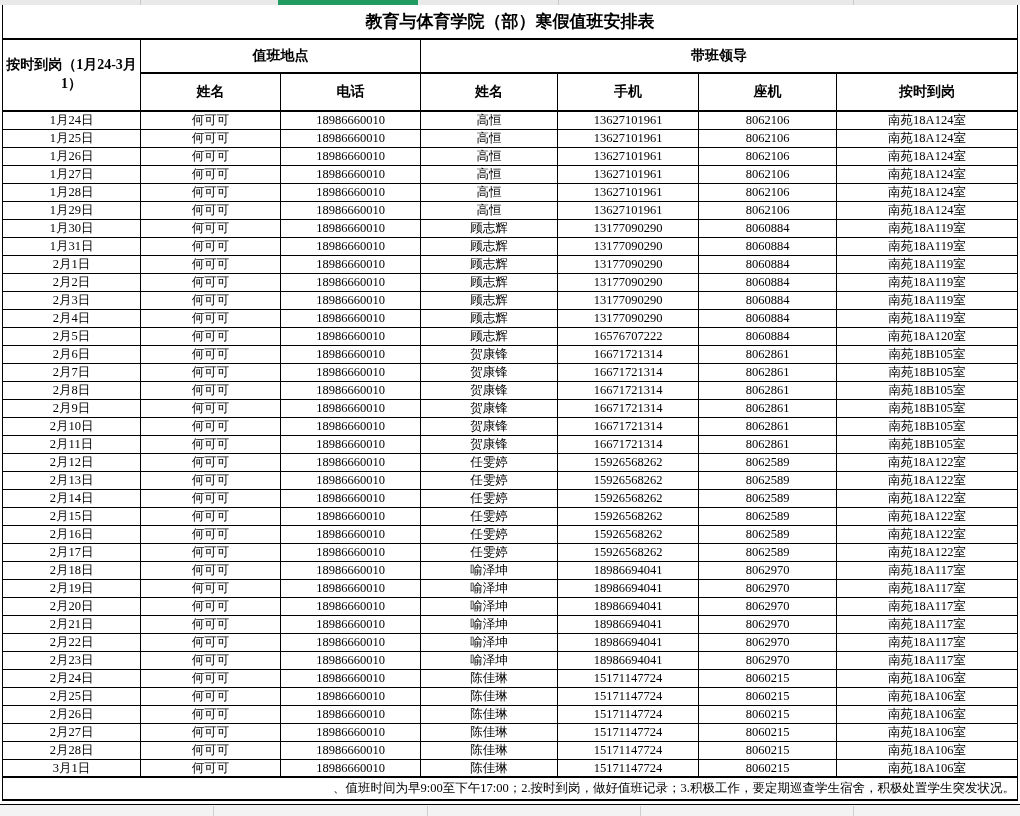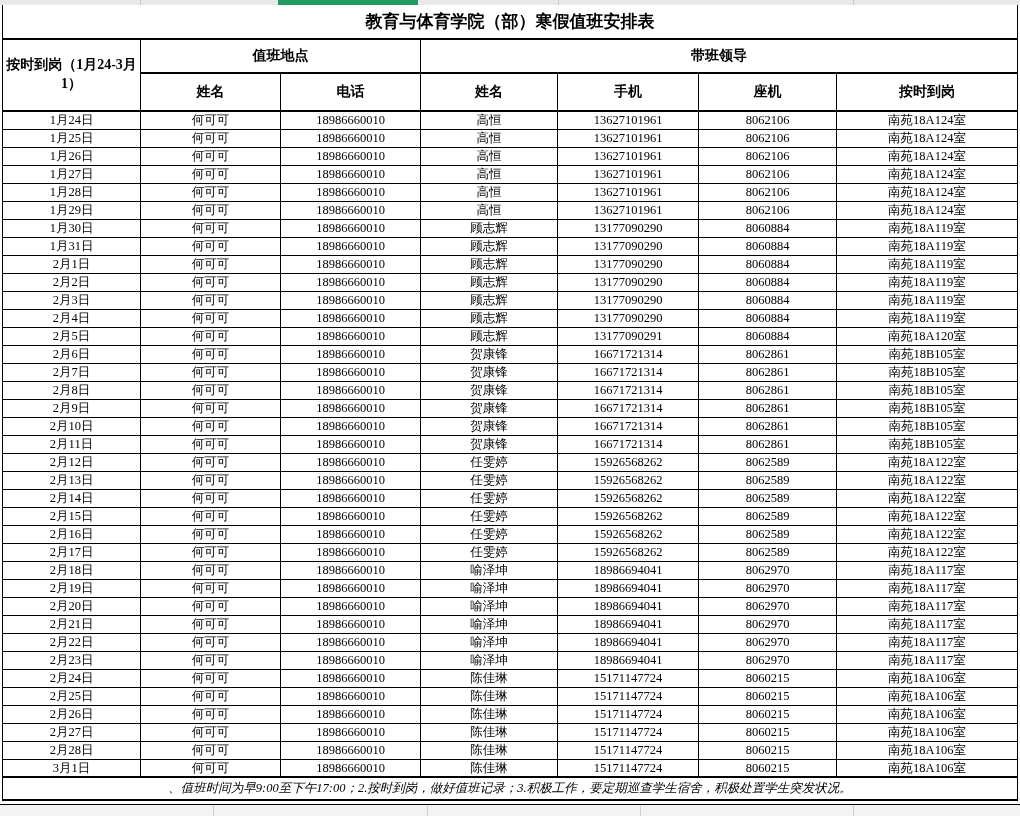--- a/index.html
+++ b/index.html
@@ -19,21 +19,21 @@
         padding:0 2px;text-align:center;vertical-align:middle;overflow:hidden;
         font-weight:normal;}
   tr.title-row td{height:33px;font-size:17px;font-weight:bold;border-top:none;}
   tr.group-row th,tr.sub-row th{font-size:14px;font-weight:bold;}
   tr.group-row th{height:32px;}
   tr.sub-row th{height:36px;}
   th.time-head{font-size:14px;font-weight:bold;line-height:1.35;white-space:normal;}
   tr.data-row{height:18px;}
   tr.data-row td{font-size:12.5px;line-height:1;white-space:nowrap;border-top-width:1px;border-bottom-width:1px;}
   tr.data-row + tr.data-row td{border-top-width:1px;}
-  tr.note-row td{height:21px;text-align:center;font-size:12.5px;border-bottom-width:2px;white-space:nowrap;font-style:italic;}
+  tr.note-row td{height:21px;text-align:right;font-size:12.5px;border-bottom-width:2px;white-space:nowrap;}
   
   tr.data-row td{border-bottom:1.5px solid #000;}
 
   
   #bottom-strip{position:absolute;left:0;top:804px;width:1020px;height:12px;background:#f3f3f3;border-top:1px solid #000;}
   #bottom-strip .vline{position:absolute;top:1px;width:1px;height:11px;background:#cfcfcf;}
 </style>
 </head>
 <body>
 
@@ -181,21 +181,21 @@
             <td>顾志辉</td>
             <td>13177090290</td>
             <td>8060884</td>
             <td>南苑18A119室</td>
           </tr>
           <tr class="data-row">
             <td>2月5日</td>
             <td>何可可</td>
             <td>18986660010</td>
             <td>顾志辉</td>
-            <td>13177090291</td>
+            <td>16576707222</td>
             <td>8060884</td>
             <td>南苑18A120室</td>
           </tr>
           <tr class="data-row">
             <td>2月6日</td>
             <td>何可可</td>
             <td>18986660010</td>
             <td>贺康锋</td>
             <td>16671721314</td>
             <td>8062861</td>

